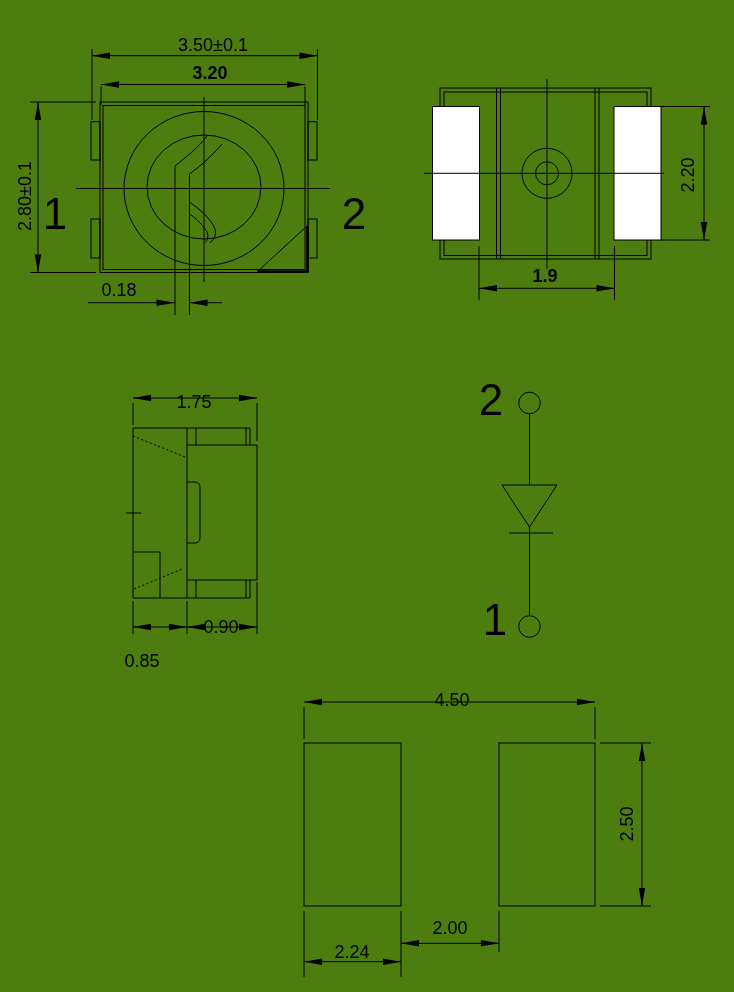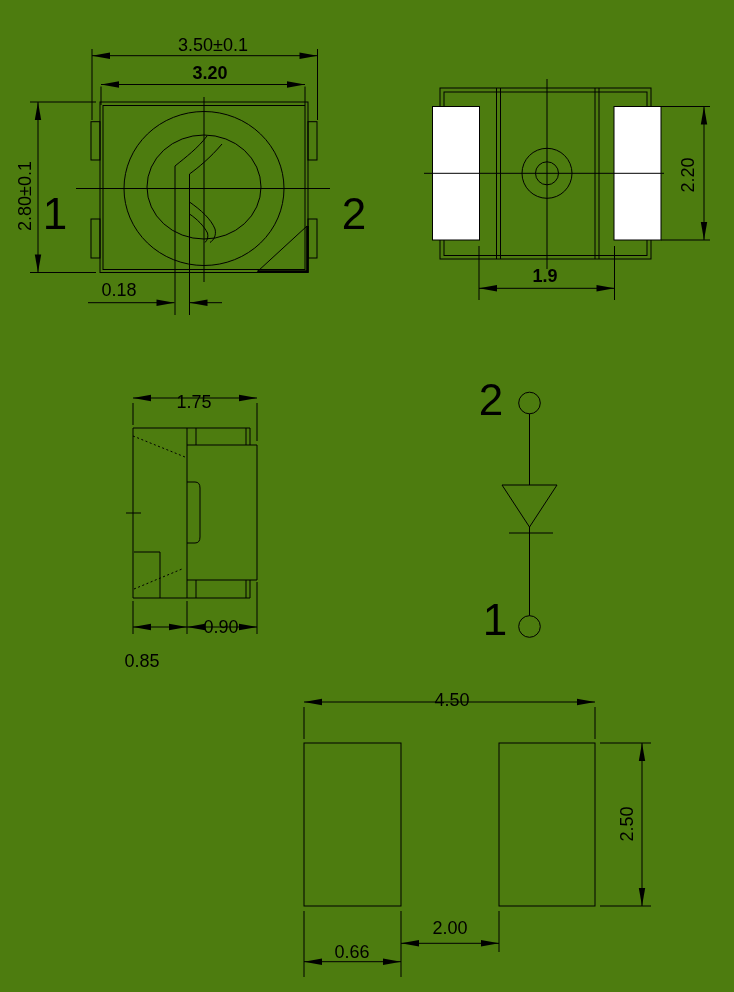--- a/index.html
+++ b/index.html
@@ -167,15 +167,15 @@
   <div class="label dimtxt" style="left:194px;top:402px;">1.75</div>
   <div class="label dimtxt" style="left:142px;top:617px;margin-top:44px;">0.85</div>
   <div class="label dimtxt" style="left:221px;top:627px;text-align:center;">0.90</div>
 
   <div class="label pintxt" style="left:491px;top:400px;">2</div>
   <div class="label pintxt" style="left:495px;top:620px;">1</div>
 
   <div class="label dimtxt" style="left:452px;top:700px;">4.50</div>
   <div class="label dimtxt rot" style="left:627px;top:824px;">2.50</div>
   <div class="label dimtxt" style="left:450px;top:928px;">2.00</div>
-  <div class="label dimtxt" style="left:352px;top:952px;">0.66</div>
+  <div class="label dimtxt" style="left:352px;top:952px;">2.24</div>
 
 </div>
 
 </body></html>

